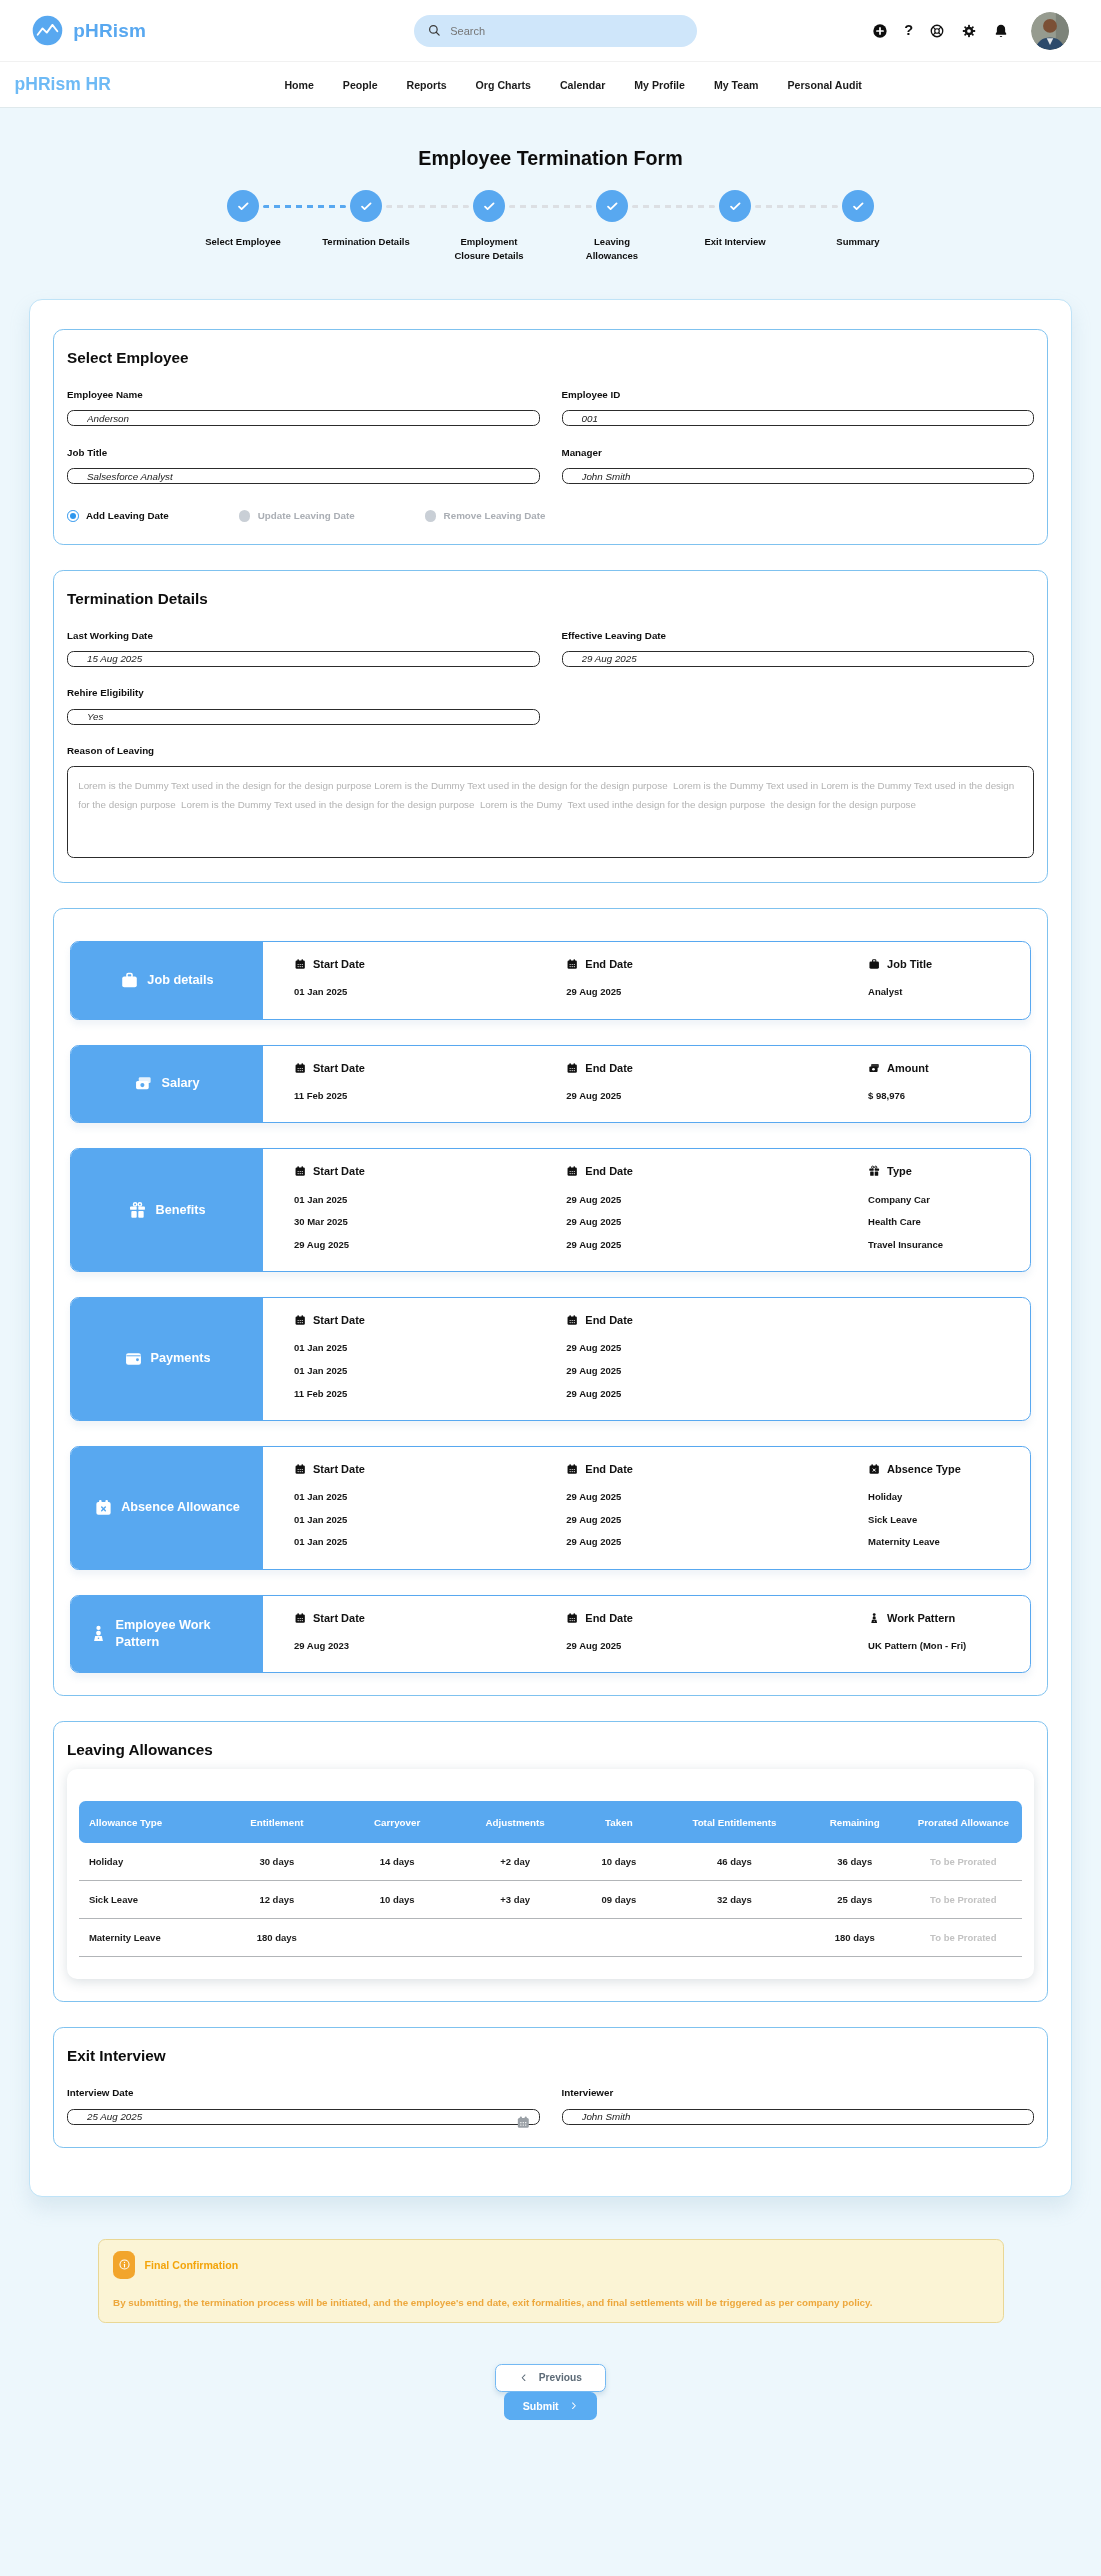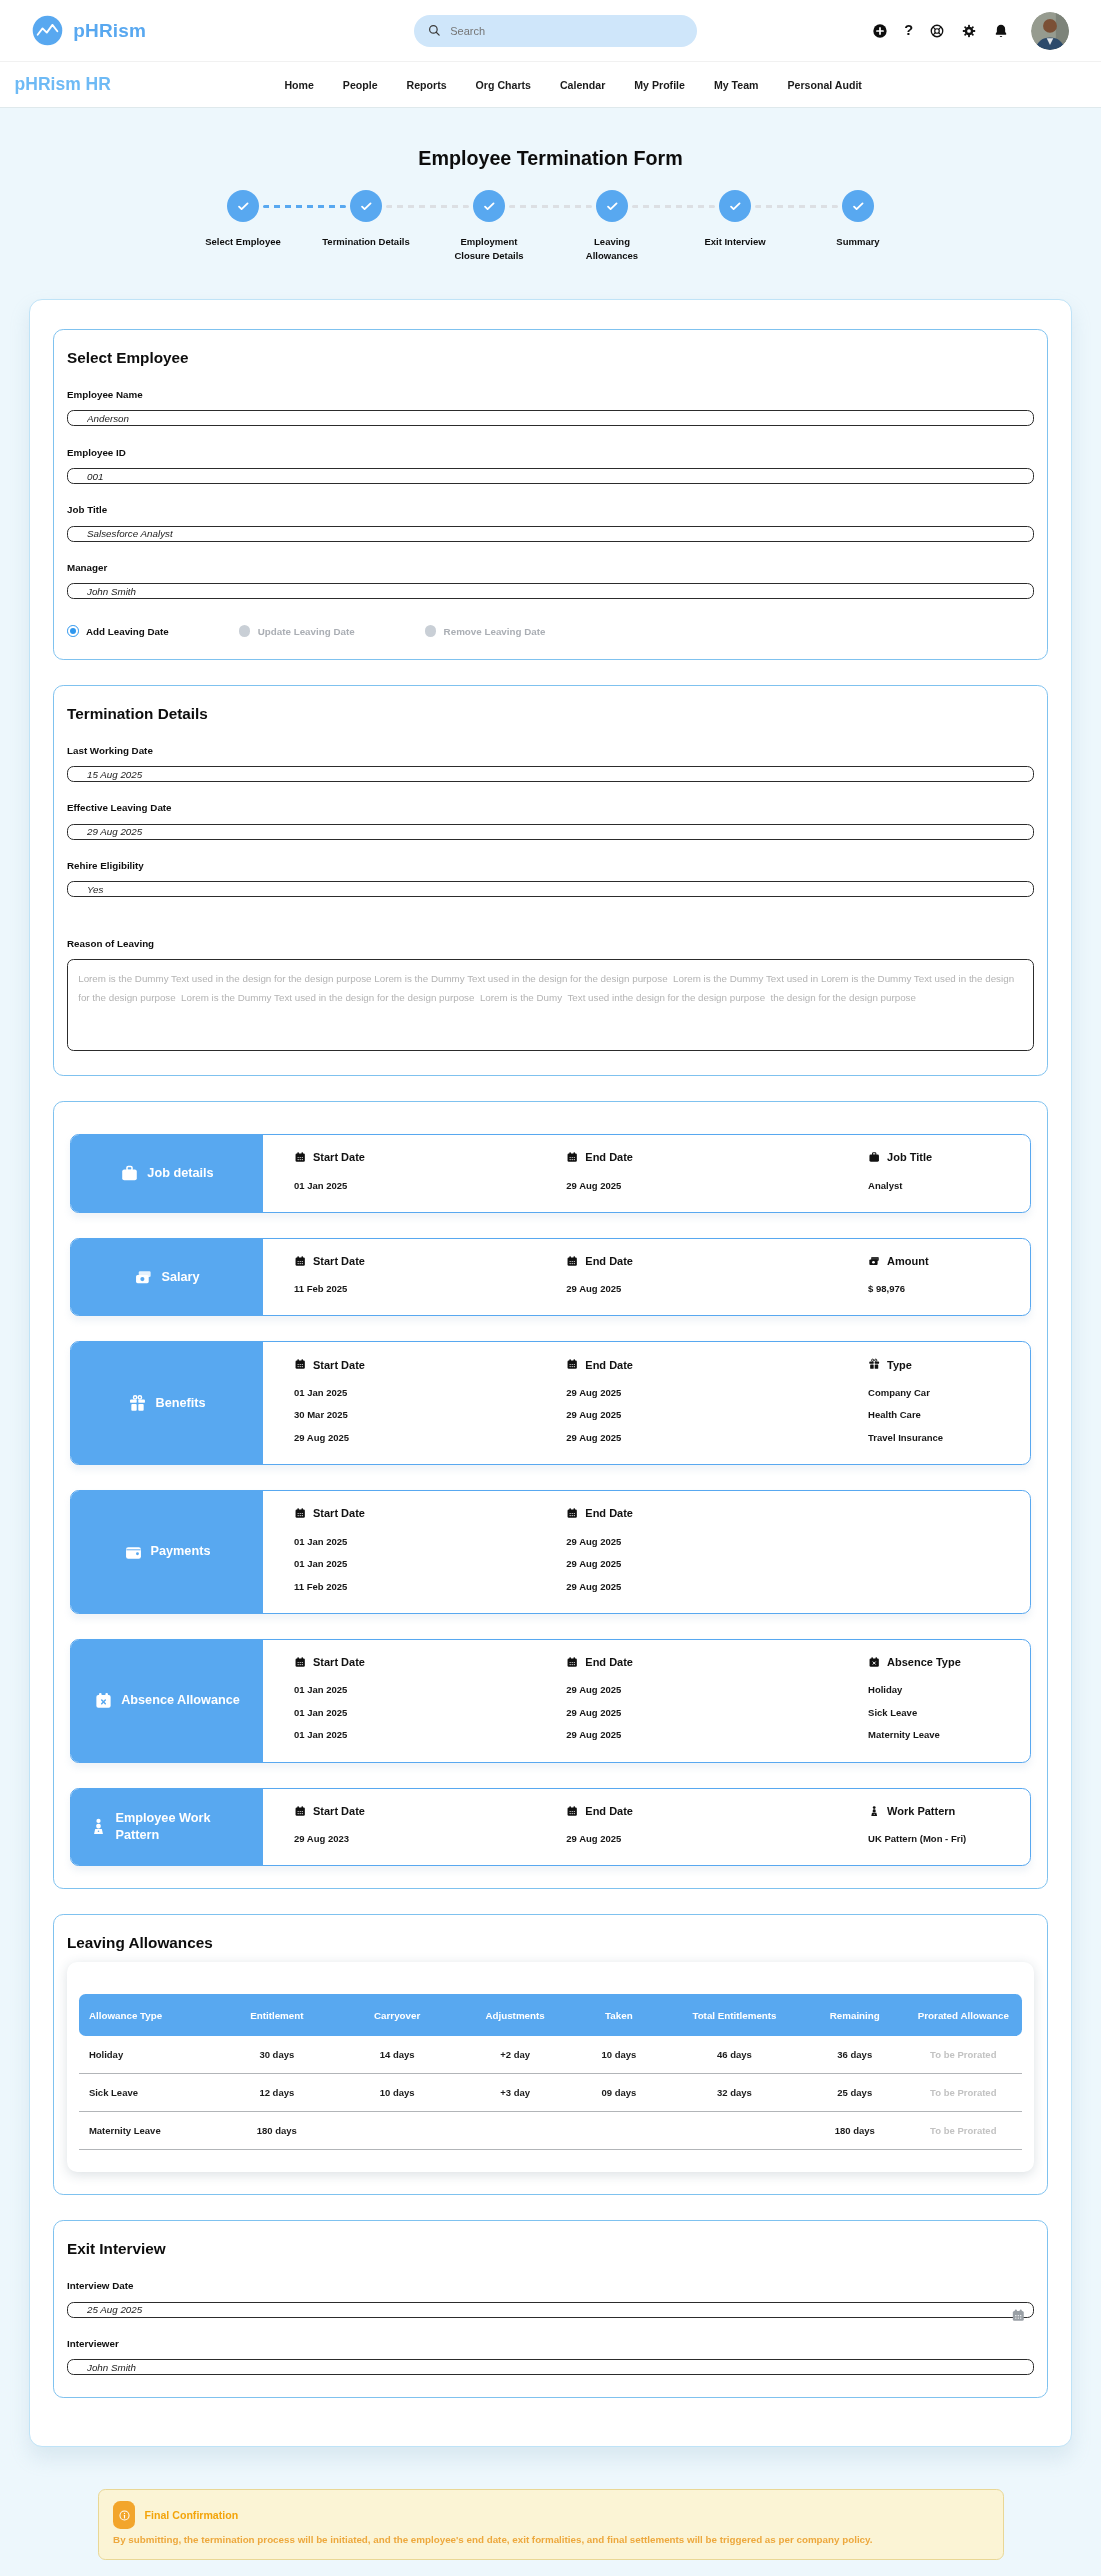--- a/index.html
+++ b/index.html
@@ -41,21 +41,21 @@
   .step.conn-blue::before{background:repeating-linear-gradient(90deg,var(--blue) 0 5.8px,transparent 5.8px 11px);}
   .step-label{margin-top:12.4px;font-size:9.5px;font-weight:800;color:#0e0e0e;text-align:center;line-height:1.5;max-width:90px;}
 
   
   .page-container{width:1043px;margin:36px auto 0;background:#fff;border:1.5px solid var(--border-lite);border-radius:13px;
     padding:29px 23px 48px;box-shadow:0 10.2px 20.4px rgba(130,170,195,.20);}
   .section-card{border:1.1px solid var(--border-sec);border-radius:10.2px;background:#fff;padding:19px 13px 22px;margin-bottom:25px;}
   .section-card:last-child{margin-bottom:0;}
   .section-card h2{font-size:15.3px;font-weight:800;color:#0d0d0d;margin-bottom:22px;}
 
-  .field-grid{display:grid;grid-template-columns:1fr;column-gap:22px;row-gap:20.4px;}
+  .field-grid{display:grid;grid-template-columns:1fr 1fr;column-gap:22px;row-gap:20.4px;}
   .field label{display:block;font-size:9.8px;font-weight:800;color:#0f0f0f;margin-bottom:10.2px;}
   .field input,.field textarea{width:100%;border:1.2px solid #2c2c2c;border-radius:6.6px;font-size:9.8px;color:#222;background:#fff;outline:none;}
   .field input{height:16px;padding:0 19px;font-style:italic;}
   .field.full{grid-column:1/-1;}
   .field textarea{height:92px;padding:8.7px 10.2px;resize:none;line-height:1.95;}
   .field textarea::placeholder{color:#b3b3b3;}
   .input-wrap{position:relative;}
   .input-wrap .in-ico{position:absolute;right:8.7px;top:6.6px;width:14.6px;height:14.6px;color:#9aa0a6;}
 
   .radio-row{display:flex;align-items:center;gap:70px;margin-top:26px;}
@@ -94,21 +94,21 @@
   .t-row{height:38px;font-size:9.5px;font-weight:600;color:#1c1c1c;text-align:center;border-bottom:1.5px solid #b2b5b8;}
   .t-row .c1{text-align:left;padding-left:10.2px;}
   .t-row .muted{color:#c2c2c2;}
 
   
   .banner{width:906px;margin:42px auto 0;background:#fbf4d5;border:1.1px solid #e9d795;border-radius:7.3px;padding:11px 14.6px 14px;}
   .banner-head{display:flex;align-items:center;gap:9.5px;}
   .banner-ico{width:22px;height:28px;background:var(--orange);border-radius:7.3px;display:flex;align-items:center;justify-content:center;flex-shrink:0;}
   .banner-ico svg{width:13px;height:13px;color:#fff;}
   .banner-title{color:#f3a40a;font-size:10.6px;font-weight:800;}
-  .banner-msg{margin-top:5px;color:var(--orange-txt);font-size:9.8px;font-weight:600;}
+  .banner-msg{margin-top:18px;color:var(--orange-txt);font-size:9.8px;font-weight:600;}
 
   .actions{width:1043px;margin:41px auto 0;display:flex;justify-content:space-between;align-items:center;flex-direction:column;}
   .btn-prev{width:111px;height:28px;background:#fff;border:1.5px solid #74b9f3;border-radius:6.6px;color:#5d6b77;font-size:10.2px;font-weight:700;
     display:flex;align-items:center;justify-content:center;gap:10.2px;cursor:pointer;box-shadow:0 2.2px 5.8px rgba(120,160,190,.28);}
   .btn-prev svg{width:9.5px;height:9.5px;color:#5d6b77;}
   .btn-submit{width:93px;height:28px;background:#5aacf2;border:none;border-radius:6.6px;color:#fff;font-size:10.6px;font-weight:700;
     display:flex;align-items:center;justify-content:center;gap:10.2px;cursor:pointer;}
   .btn-submit svg{width:9.5px;height:9.5px;color:#fff;}
 </style>
 </head>

